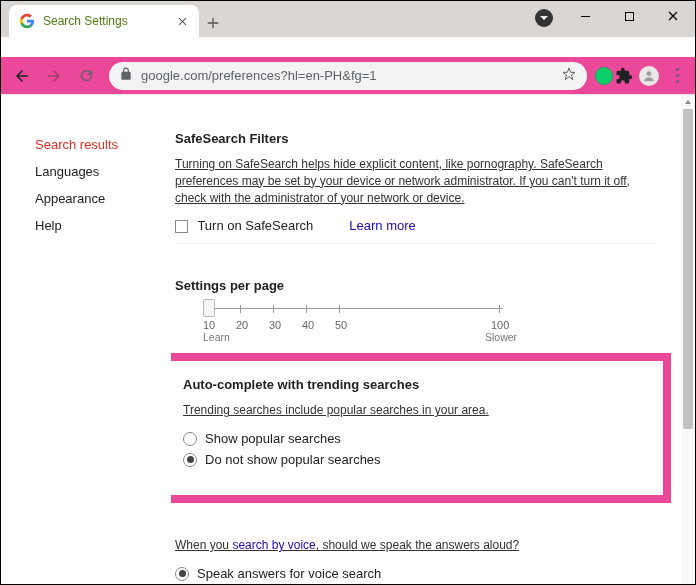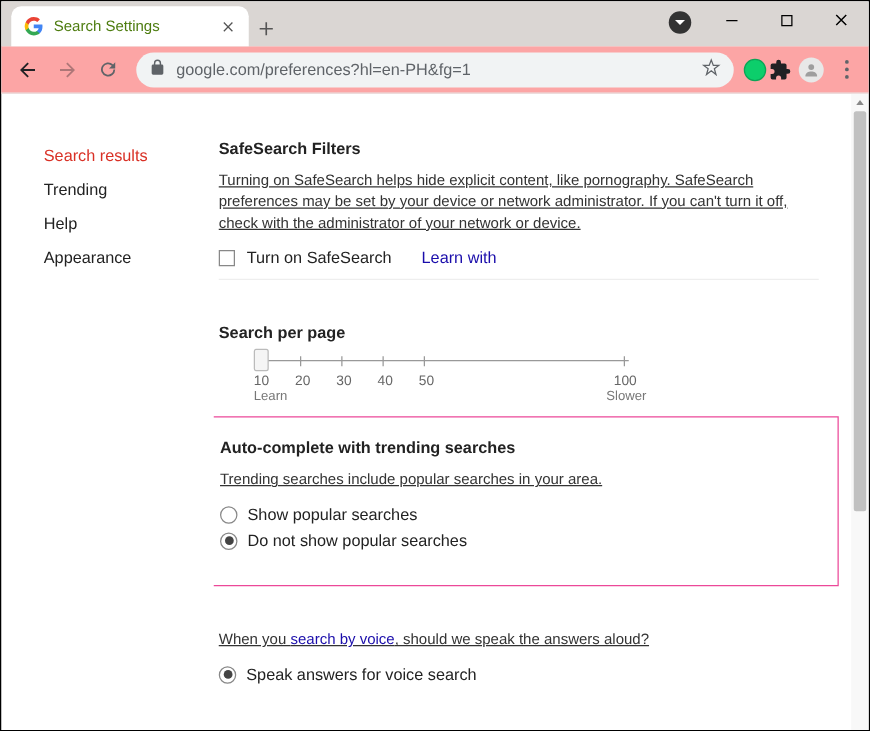--- a/index.html
+++ b/index.html
@@ -11,21 +11,21 @@
 .tab .favicon { width: 16px; height: 16px; }
 .tab-title { font-size: 12px; color: #4d7c0f; flex: 1; }
 .tab-close { width: 14px; height: 14px; display: flex; align-items: center; justify-content: center; cursor: pointer; }
 .newtab { width: 28px; height: 28px; display: flex; align-items: center; justify-content: center; cursor: pointer; }
 .winctrls { position: absolute; right: 0; top: 0; display: flex; height: 30px; }
 .winctrls div { width: 44px; display: flex; align-items: center; justify-content: center; cursor: pointer; }
 .circle-down { width: 18px; height: 18px; border-radius: 50%; background: #333; display: flex; align-items: center; justify-content: center; margin-right: 10px; align-self: center; position: absolute; right: 132px; top: 8px; }
 .circle-down svg { width: 10px; height: 10px; }
 
 
-.toolbar { height: 38px; background: #fca5a5; display: flex; align-items: center; padding: 0 6px; gap: 2px; border-bottom: 1px solid #e8e8e8; }
+.toolbar { height: 38px; background: #ec4899; display: flex; align-items: center; padding: 0 6px; gap: 2px; border-bottom: 1px solid #e8e8e8; margin-top: 20px; }
 .navbtn { width: 30px; height: 30px; display: flex; align-items: center; justify-content: center; cursor: pointer; border-radius: 50%; }
 .navbtn.disabled { opacity: 0.35; cursor: default; }
 .addrbar { flex: 1; height: 28px; background: #f1f3f4; border-radius: 14px; display: flex; align-items: center; padding: 0 10px; margin: 0 6px; gap: 8px; }
 .addr-text { font-size: 13px; color: #5f6368; }
 .addr-right { margin-left: auto; display: flex; align-items: center; gap: 8px; }
 .ext-icon { width: 18px; height: 18px; display: flex; align-items: center; justify-content: center; }
 .green-circle { width: 18px; height: 18px; border-radius: 50%; background: #0cce6b; border: 1px solid #0aa557; }
 .puzzle { width: 18px; height: 18px; }
 .avatar { width: 20px; height: 20px; border-radius: 50%; background: #e8e8e8; display: flex; align-items: center; justify-content: center; margin: 0 4px; }
 .menu3 { width: 24px; display: flex; flex-direction: column; gap: 3px; align-items: center; justify-content: center; cursor: pointer; }
@@ -37,39 +37,39 @@
 .scroll-arrow { width: 14px; height: 14px; display: flex; align-items: center; justify-content: center; }
 .scroll-thumb { position: absolute; right: 2px; top: 14px; width: 10px; height: 320px; background: #c1c1c1; border-radius: 2px; }
 .sidebar { width: 170px; padding: 36px 0 14px 34px; }
 .sidebar-item { font-size: 13px; color: #1a0dab; padding: 6px 0; cursor: pointer; }
 .sidebar-item.active { color: #d93025; }
 .sidebar-item:not(.active) { color: #222; }
 .main { flex: 1; padding: 36px 40px 0 4px; overflow-y: auto; }
 .section { margin-bottom: 34px; }
 .section h3 { font-size: 13px; font-weight: bold; color: #222; margin-bottom: 10px; }
 .desc { font-size: 12px; color: #333; line-height: 1.4; margin-bottom: 12px; text-decoration: underline; }
-.checkbox-row { display: flex; align-items: center; gap: 24px; border-bottom: 1px solid #eee; padding-bottom: 10px; }
+.checkbox-row { display: flex; align-items: center; gap: 36px; border-bottom: 1px solid #eee; padding-bottom: 10px; }
 .checkbox { width: 13px; height: 13px; border: 1px solid #888; display: inline-block; margin-right: 6px; vertical-align: middle; }
 .check-label { font-size: 13px; }
 .learn { color: #1a0dab; font-size: 13px; cursor: pointer; }
 .learn2 { color: #1a0dab; cursor: pointer; text-align: right; }
 
 
 .slider-wrap { margin-top: 10px; padding-left: 28px; }
 .slider-track { position: relative; height: 10px; margin-bottom: 6px; width: 300px; }
 .slider-line { position: absolute; top: 5px; left: 4px; right: 0; height: 1px; background: #999; }
 .slider-tick { position: absolute; top: 2px; width: 1px; height: 8px; background: #999; }
 .slider-handle { position: absolute; top: -4px; left: 0; width: 12px; height: 18px; background: #f5f5f5; border: 1px solid #bbb; border-radius: 2px; }
 .slider-labels { display: flex; width: 300px; font-size: 11px; color: #666; position: relative; }
 .slider-labels span { position: absolute; }
 .slider-sub { font-size: 10.5px; color: #777; position: relative; width: 300px; margin-top: 12px; }
 .slider-sub span { position: absolute; }
 
 
-.highlight-box { border: 1px solid #ec4899; padding: 16px 18px 22px; margin-left: -18px; margin-right: -16px; }
+.highlight-box { border: 8px solid #ec4899; padding: 16px 18px 22px; margin-left: -18px; margin-right: -16px; }
 .radio-row { display: flex; align-items: center; gap: 8px; margin: 6px 0; }
 .radio { width: 14px; height: 14px; border: 1px solid #888; border-radius: 50%; display: flex; align-items: center; justify-content: center; }
 .radio.checked::after { content: ''; width: 7px; height: 7px; background: #444; border-radius: 50%; }
 .radio-label { font-size: 13px; }
 </style>
 </head>
 <body>
 
 <div class="titlebar">
   <div class="tab">
@@ -165,41 +165,41 @@
   <div class="menu3">
       <span></span>
       <span></span>
       <span></span>
     </div>
 </div>
 
 <div class="page">
   <div class="sidebar">
     <div class="sidebar-item active">Search results</div>
-    <div class="sidebar-item">Trending</div>
+    <div class="sidebar-item">Languages</div>
+    <div class="sidebar-item">Appearance</div>
     <div class="sidebar-item">Help</div>
-    <div class="sidebar-item">Appearance</div>
   </div>
 
   <div class="main">
 
     <div class="section">
       <h3>SafeSearch Filters</h3>
       <p class="desc">Turning on SafeSearch helps hide explicit content, like pornography. SafeSearch preferences may be set by your device or network administrator. If you can't turn it off, check with the administrator of your network or device.</p>
       <div class="checkbox-row">
         <label>
           <span class="checkbox"></span>
           <span class="check-label">Turn on SafeSearch</span>
         </label>
-        <span class="learn">Learn with</span>
+        <span class="learn">Learn more</span>
       </div>
     </div>
 
     <div class="section">
-      <h3>Search per page</h3>
+      <h3>Settings per page</h3>
       <div class="slider-wrap">
         <div class="slider-track">
           <div class="slider-line"></div>
           <div class="slider-tick" style="left:4px"></div>
           <div class="slider-tick" style="left:37px"></div>
           <div class="slider-tick" style="left:70px"></div>
           <div class="slider-tick" style="left:103px"></div>
           <div class="slider-tick" style="left:136px"></div>
           <div class="slider-tick" style="left:296px"></div>
           <div class="slider-handle"></div>

